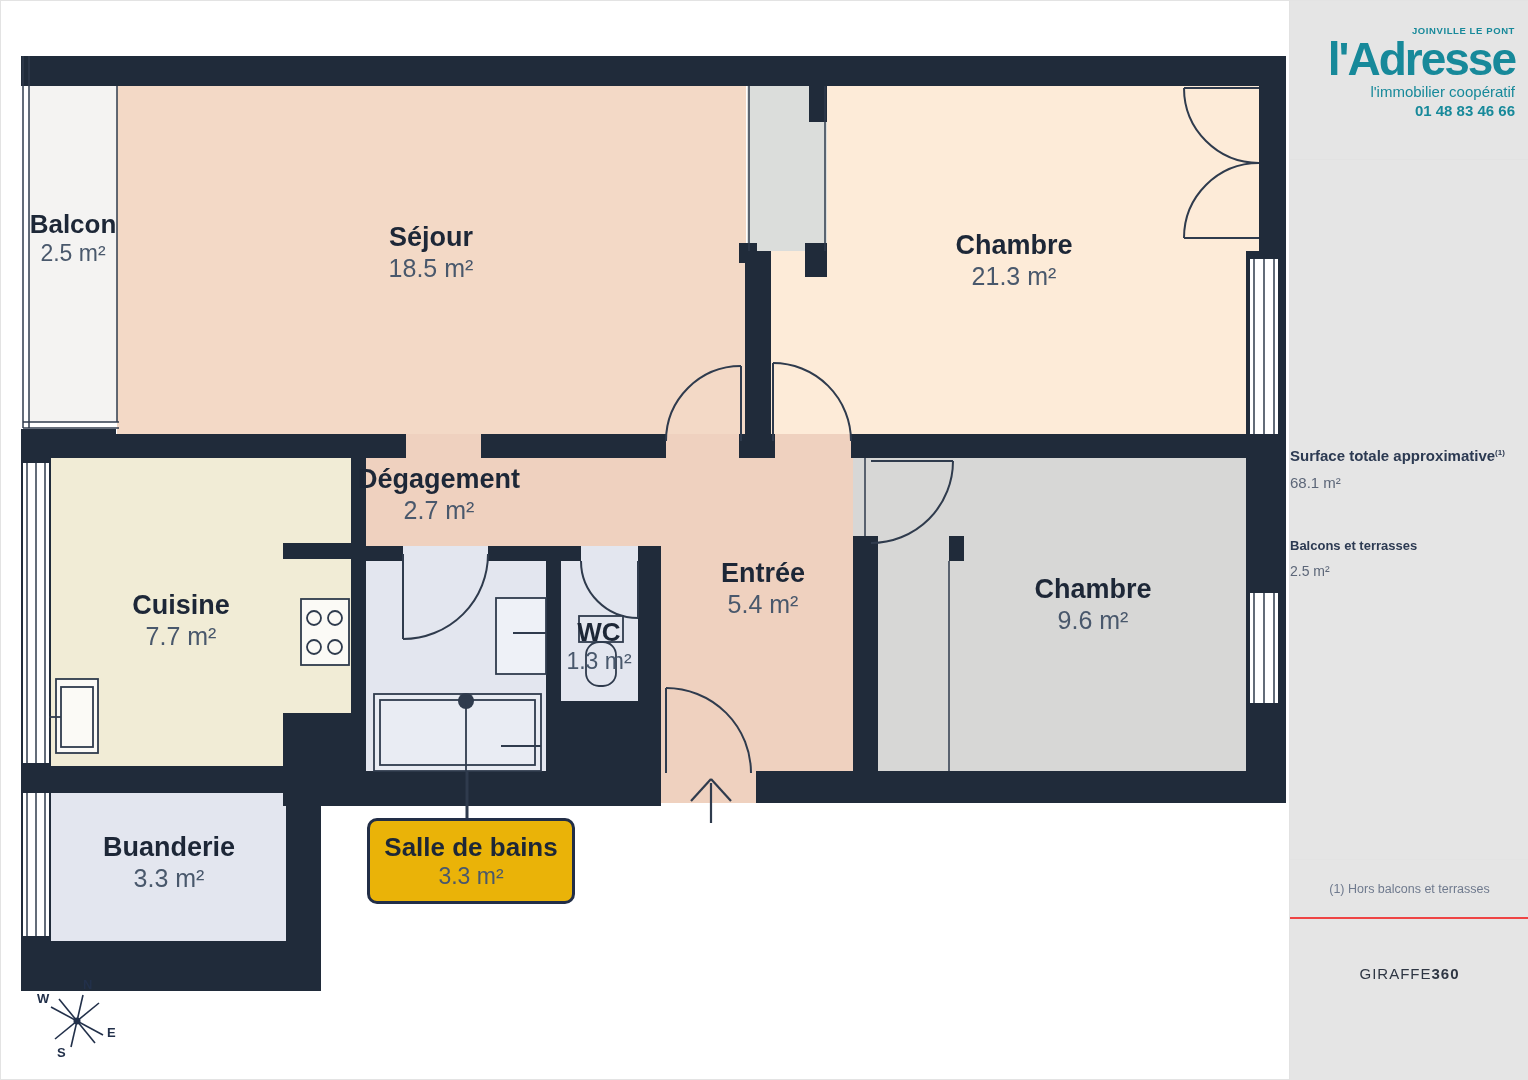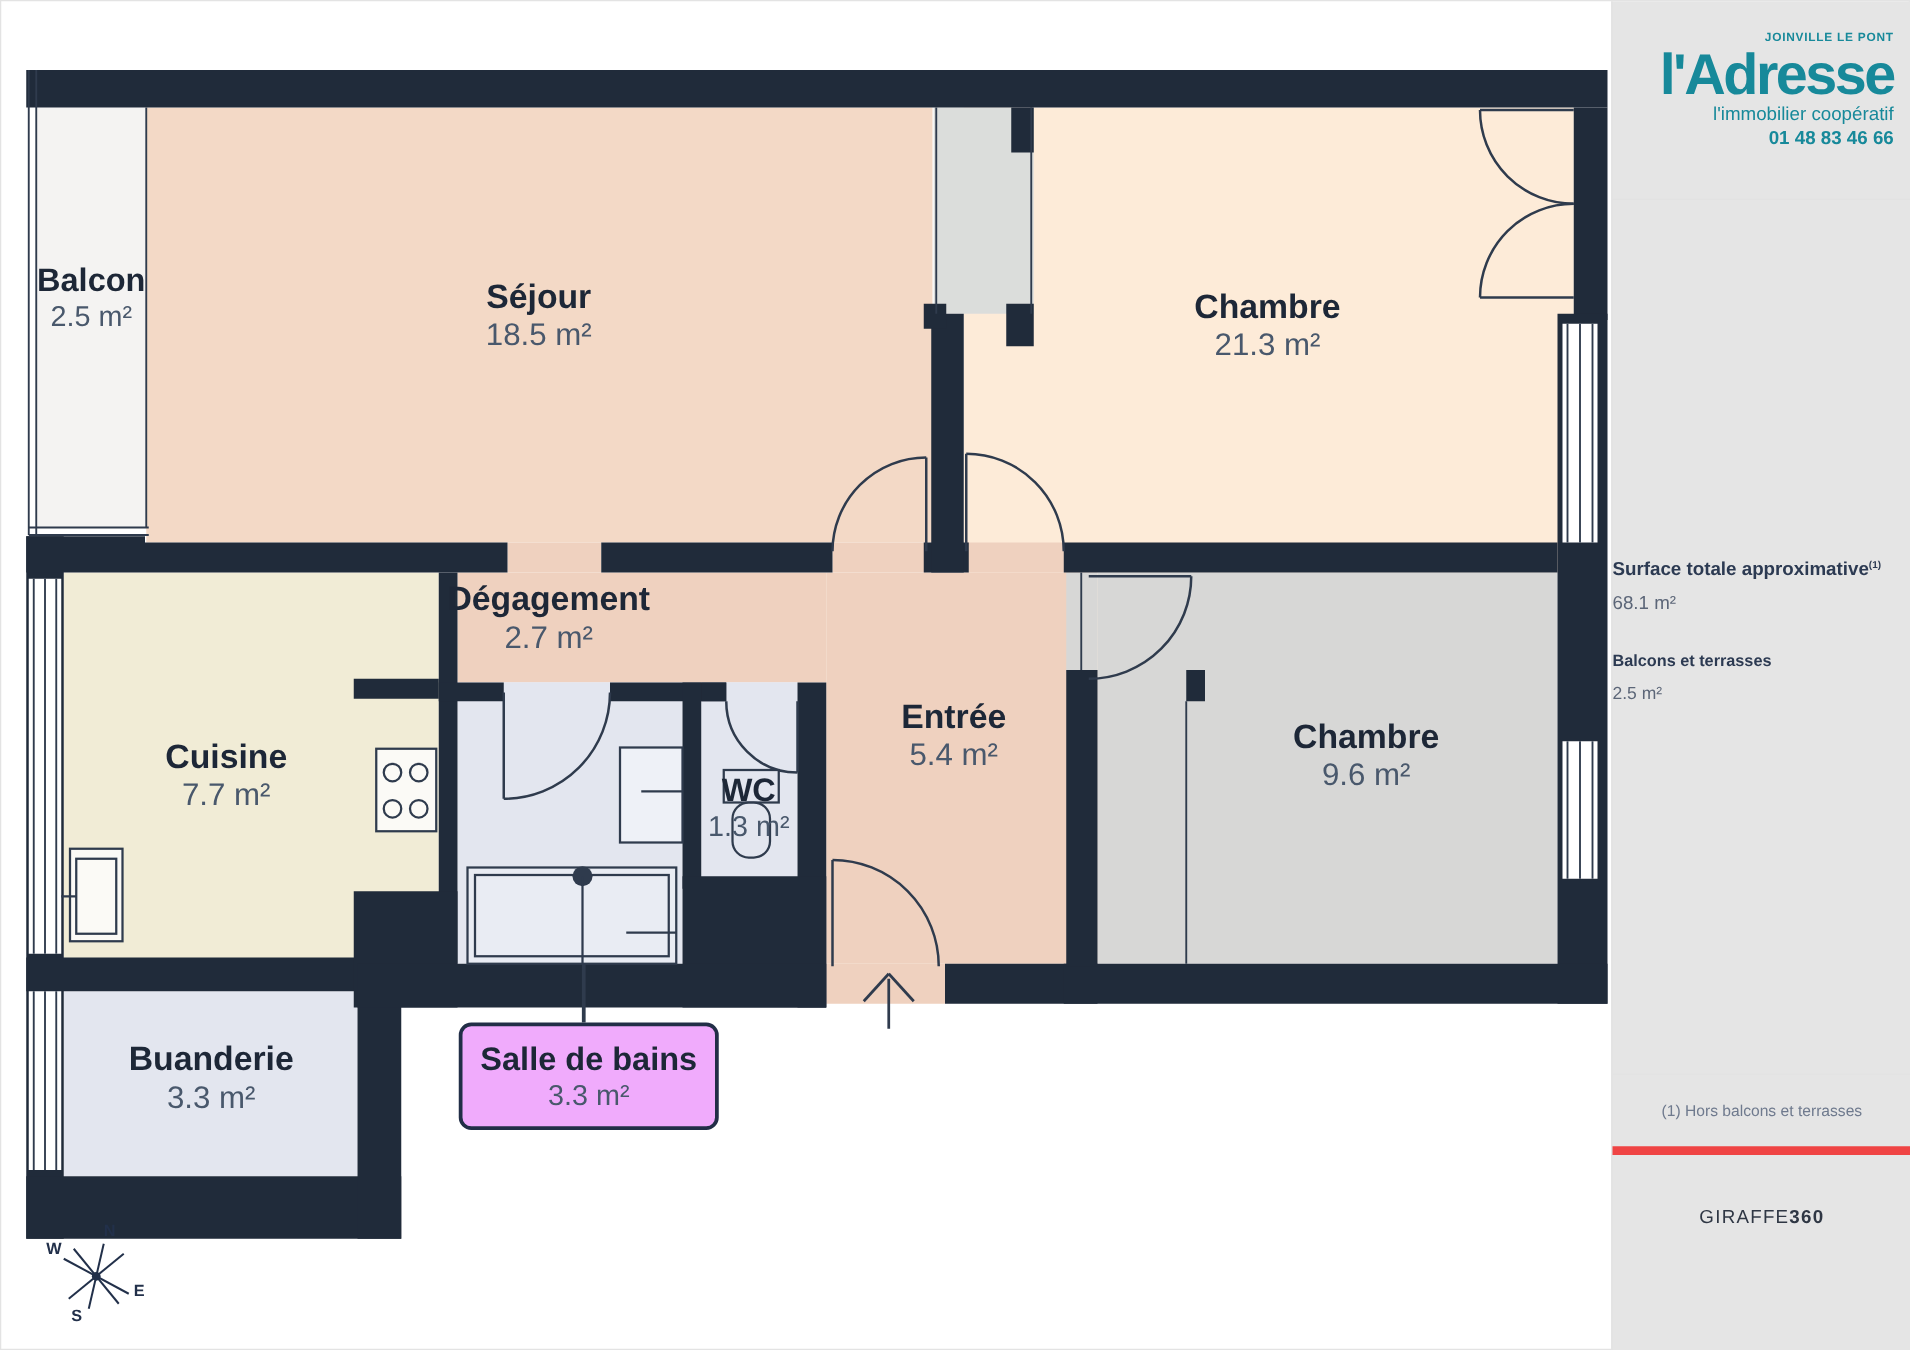--- a/index.html
+++ b/index.html
@@ -11,46 +11,46 @@
   .plan{position:absolute;left:0;top:0;width:1288px;height:1080px;}
   .plan svg{position:absolute;left:0;top:0;}
 
   .room-label{position:absolute;text-align:center;z-index:5;pointer-events:none;}
   .room-label .rn{font-weight:700;font-size:27px;color:#1d2737;line-height:1.2;}
   .room-label .ra{font-size:25px;color:#49586c;line-height:1.2;}
   .room-label.small .rn{font-size:26px;}
   .room-label.small .ra{font-size:23px;}
 
   .sdb-callout{position:absolute;left:366px;top:817px;width:202px;height:80px;
-      background:#f0abfc;border:3px solid #222e47;border-radius:10px;z-index:6;
+      background:#eab308;border:3px solid #222e47;border-radius:10px;z-index:6;
       display:flex;flex-direction:column;align-items:center;justify-content:center;}
   .sdb-callout .rn{font-weight:700;font-size:26px;color:#1d2737;line-height:1.15;}
   .sdb-callout .ra{font-size:23px;color:#49586c;line-height:1.15;}
 
   .compass-label{position:absolute;font-size:13px;font-weight:700;color:#22304a;z-index:5;}
 
   
   .sidebar{position:absolute;left:1288px;top:0;width:239px;height:1080px;
       background:#e5e5e5;border-left:1px solid #e2e2e2;}
   .logo-block{position:absolute;top:0;left:0;right:0;height:159px;
       border-bottom:1px solid #e2e2e2;text-align:right;padding:24px 14px 0 0;box-sizing:border-box;}
   .logo-loc{font-size:9.5px;font-weight:700;letter-spacing:.6px;color:#17899a;}
   .logo-name{font-size:46px;font-weight:700;letter-spacing:-2px;color:#17899a;line-height:1.0;margin-top:0px;}
   .logo-tag{font-size:15px;color:#17899a;margin-top:1px;}
   .logo-phone{font-size:15px;font-weight:700;color:#17899a;margin-top:2px;}
 
   .surface-block{position:absolute;top:446px;left:0;right:0;color:#2c3a52;}
   .surface-title{font-size:15px;font-weight:700;}
   .surface-title sup{font-size:8px;}
   .surface-value{font-size:15px;color:#5c6678;margin-top:10px;}
-  .balcons-label{font-size:13px;font-weight:700;margin-top:30px;}
+  .balcons-label{font-size:13px;font-weight:700;margin-top:47px;}
   .balcons-value{font-size:14px;color:#5c6678;margin-top:10px;}
 
   .footnote-block{position:absolute;top:858px;left:0;right:0;height:57px;
-      border-top:1px solid #e3e3e3;border-bottom:7px solid #ef4444;
+      border-top:1px solid #e3e3e3;border-bottom:2px solid #ef4444;
       display:flex;align-items:center;justify-content:center;
       font-size:12.5px;color:#6f7a8e;}
   .disclaimer-block{position:absolute;top:916px;left:0;right:0;bottom:0;
       padding:22px 18px 0 18px;text-align:center;font-size:13px;line-height:1.5;color:#6e7787;}
   .provider{margin-top:24px;font-size:15px;letter-spacing:1px;color:#2f3744;}
   .provider .p1{font-weight:400;}
   .provider .p2{font-weight:700;}
 </style>
 </head>
 <body>

